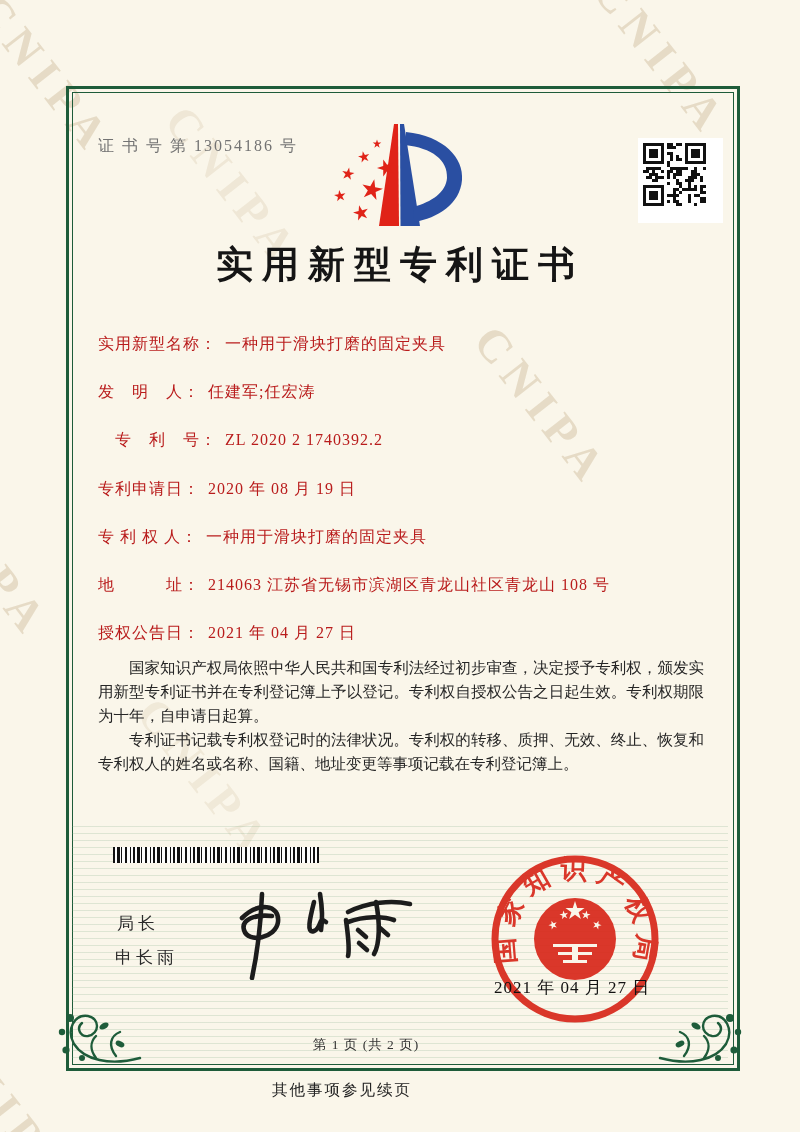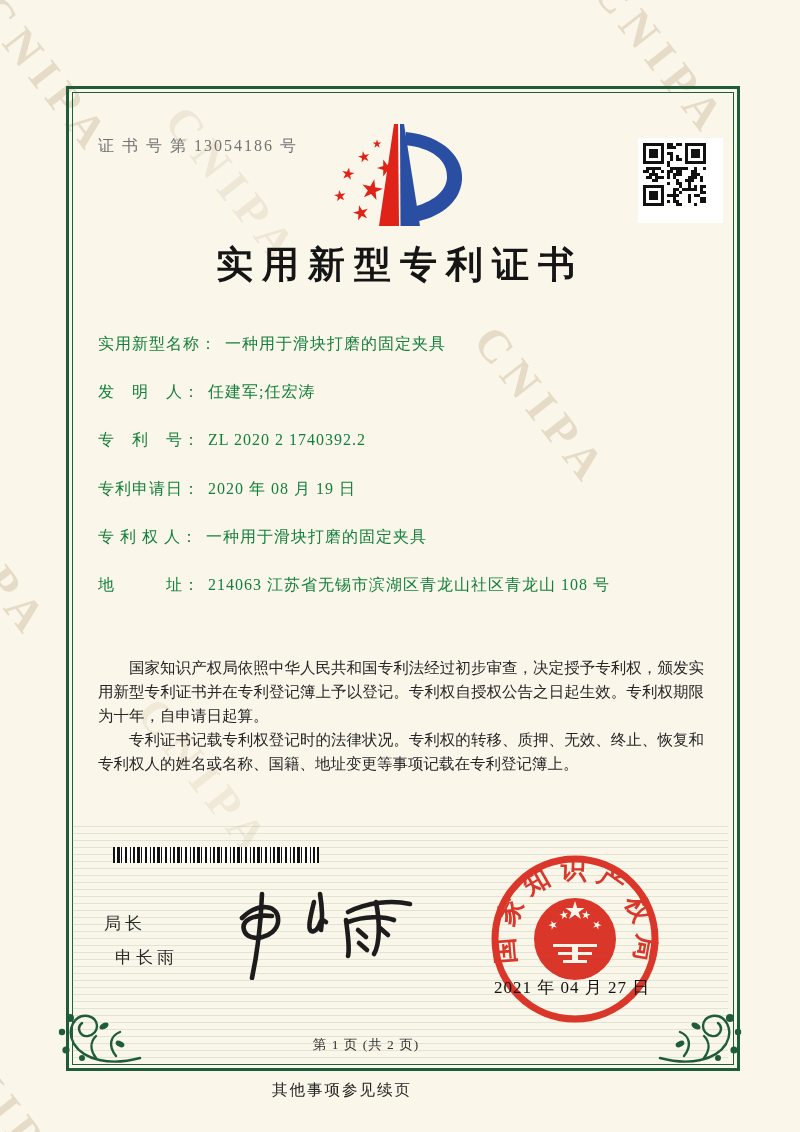--- a/index.html
+++ b/index.html
@@ -51,21 +51,21 @@
   .logo{position:absolute;left:330px;top:120px;width:140px;height:114px;}
   .qr{position:absolute;left:638px;top:138px;width:75px;height:75px;background:#fff;padding:5px;}
 
   .title{
     position:absolute;left:0;top:240px;width:800px;
     text-align:center;font-size:37px;font-weight:bold;color:#151515;
     letter-spacing:9px;
   }
 
   
-  .row{position:absolute;left:98px;font-size:16px;color:#15803d;white-space:nowrap;}
+  .row{position:absolute;left:98px;font-size:16px;color:#b91c1c;white-space:nowrap;}
   .row .lbl{white-space:pre;letter-spacing:1px;}
   .row .val{margin-left:8px;letter-spacing:1px;}
   .row2{position:absolute;left:405px;font-size:16px;color:#262626;white-space:nowrap;}
   .row2 .lbl{white-space:pre;letter-spacing:1px;}
   .row2 .val{margin-left:8px;letter-spacing:1px;}
 
   
   .paras{position:absolute;left:98px;top:656px;width:606px;font-size:15.5px;
          line-height:24px;text-align:justify;color:#262626;}
   .paras p{margin:0;text-indent:2em;}
@@ -75,21 +75,21 @@
     position:absolute;left:113px;top:847px;width:206px;height:16px;
     background:repeating-linear-gradient(90deg,
       #121212 0 2px, #fdfdfd 2px 4px,
       #121212 4px 7px, #fdfdfd 7px 8px,
       #121212 8px 9px, #fdfdfd 9px 12px,
       #121212 12px 14px, #fdfdfd 14px 17px,
       #121212 17px 18px, #fdfdfd 18px 20px);
   }
 
   
-  .sig-title{position:absolute;left:104px;top:912px;font-size:17px;letter-spacing:4px;}
+  .sig-title{position:absolute;left:117px;top:912px;font-size:17px;letter-spacing:4px;}
   .sig-name{position:absolute;left:115px;top:946px;font-size:17px;letter-spacing:4px;}
   .sig-hand{position:absolute;left:228px;top:888px;width:230px;height:92px;}
 
   
   .seal{position:absolute;left:488px;top:852px;width:174px;height:174px;opacity:0.93;}
   .seal-date{
     position:absolute;left:472px;top:976px;width:200px;text-align:center;
     font-size:17px;color:#111;letter-spacing:1px;z-index:5;
   }
 
@@ -289,31 +289,34 @@
       </svg></div>
 
   <div class="title">实用新型专利证书</div>
 
   <div class="row" style="top:334px;">
     <span class="lbl">实用新型名称：</span><span class="val">一种用于滑块打磨的固定夹具</span>
   </div>
   <div class="row" style="top:382px;">
     <span class="lbl">发　明　人：</span><span class="val">任建军;任宏涛</span>
   </div>
-  <div class="row" style="top:430px;">
+  <div class="row" style="top:430px;margin-left:17px;">
     <span class="lbl">专　利　号：</span><span class="val">ZL 2020 2 1740392.2</span>
   </div>
   <div class="row" style="top:479px;">
     <span class="lbl">专利申请日：</span><span class="val">2020 年 08 月 19 日</span>
   </div>
   <div class="row" style="top:527px;">
     <span class="lbl">专 利 权 人：</span><span class="val">一种用于滑块打磨的固定夹具</span>
   </div>
   <div class="row" style="top:575px;">
     <span class="lbl">地　　　址：</span><span class="val">214063 江苏省无锡市滨湖区青龙山社区青龙山 108 号</span>
+  </div>
+  <div class="row" style="top:623px;">
+    <span class="lbl">授权公告日：</span><span class="val">2021 年 04 月 27 日</span>
   </div>
 
   <div class="paras">
     <p>国家知识产权局依照中华人民共和国专利法经过初步审查，决定授予专利权，颁发实用新型专利证书并在专利登记簿上予以登记。专利权自授权公告之日起生效。专利权期限为十年，自申请日起算。</p>
     <p>专利证书记载专利权登记时的法律状况。专利权的转移、质押、无效、终止、恢复和专利权人的姓名或名称、国籍、地址变更等事项记载在专利登记簿上。</p>
   </div>
 
   <div class="barcode"></div>
 
   <div class="sig-title">局长</div>

